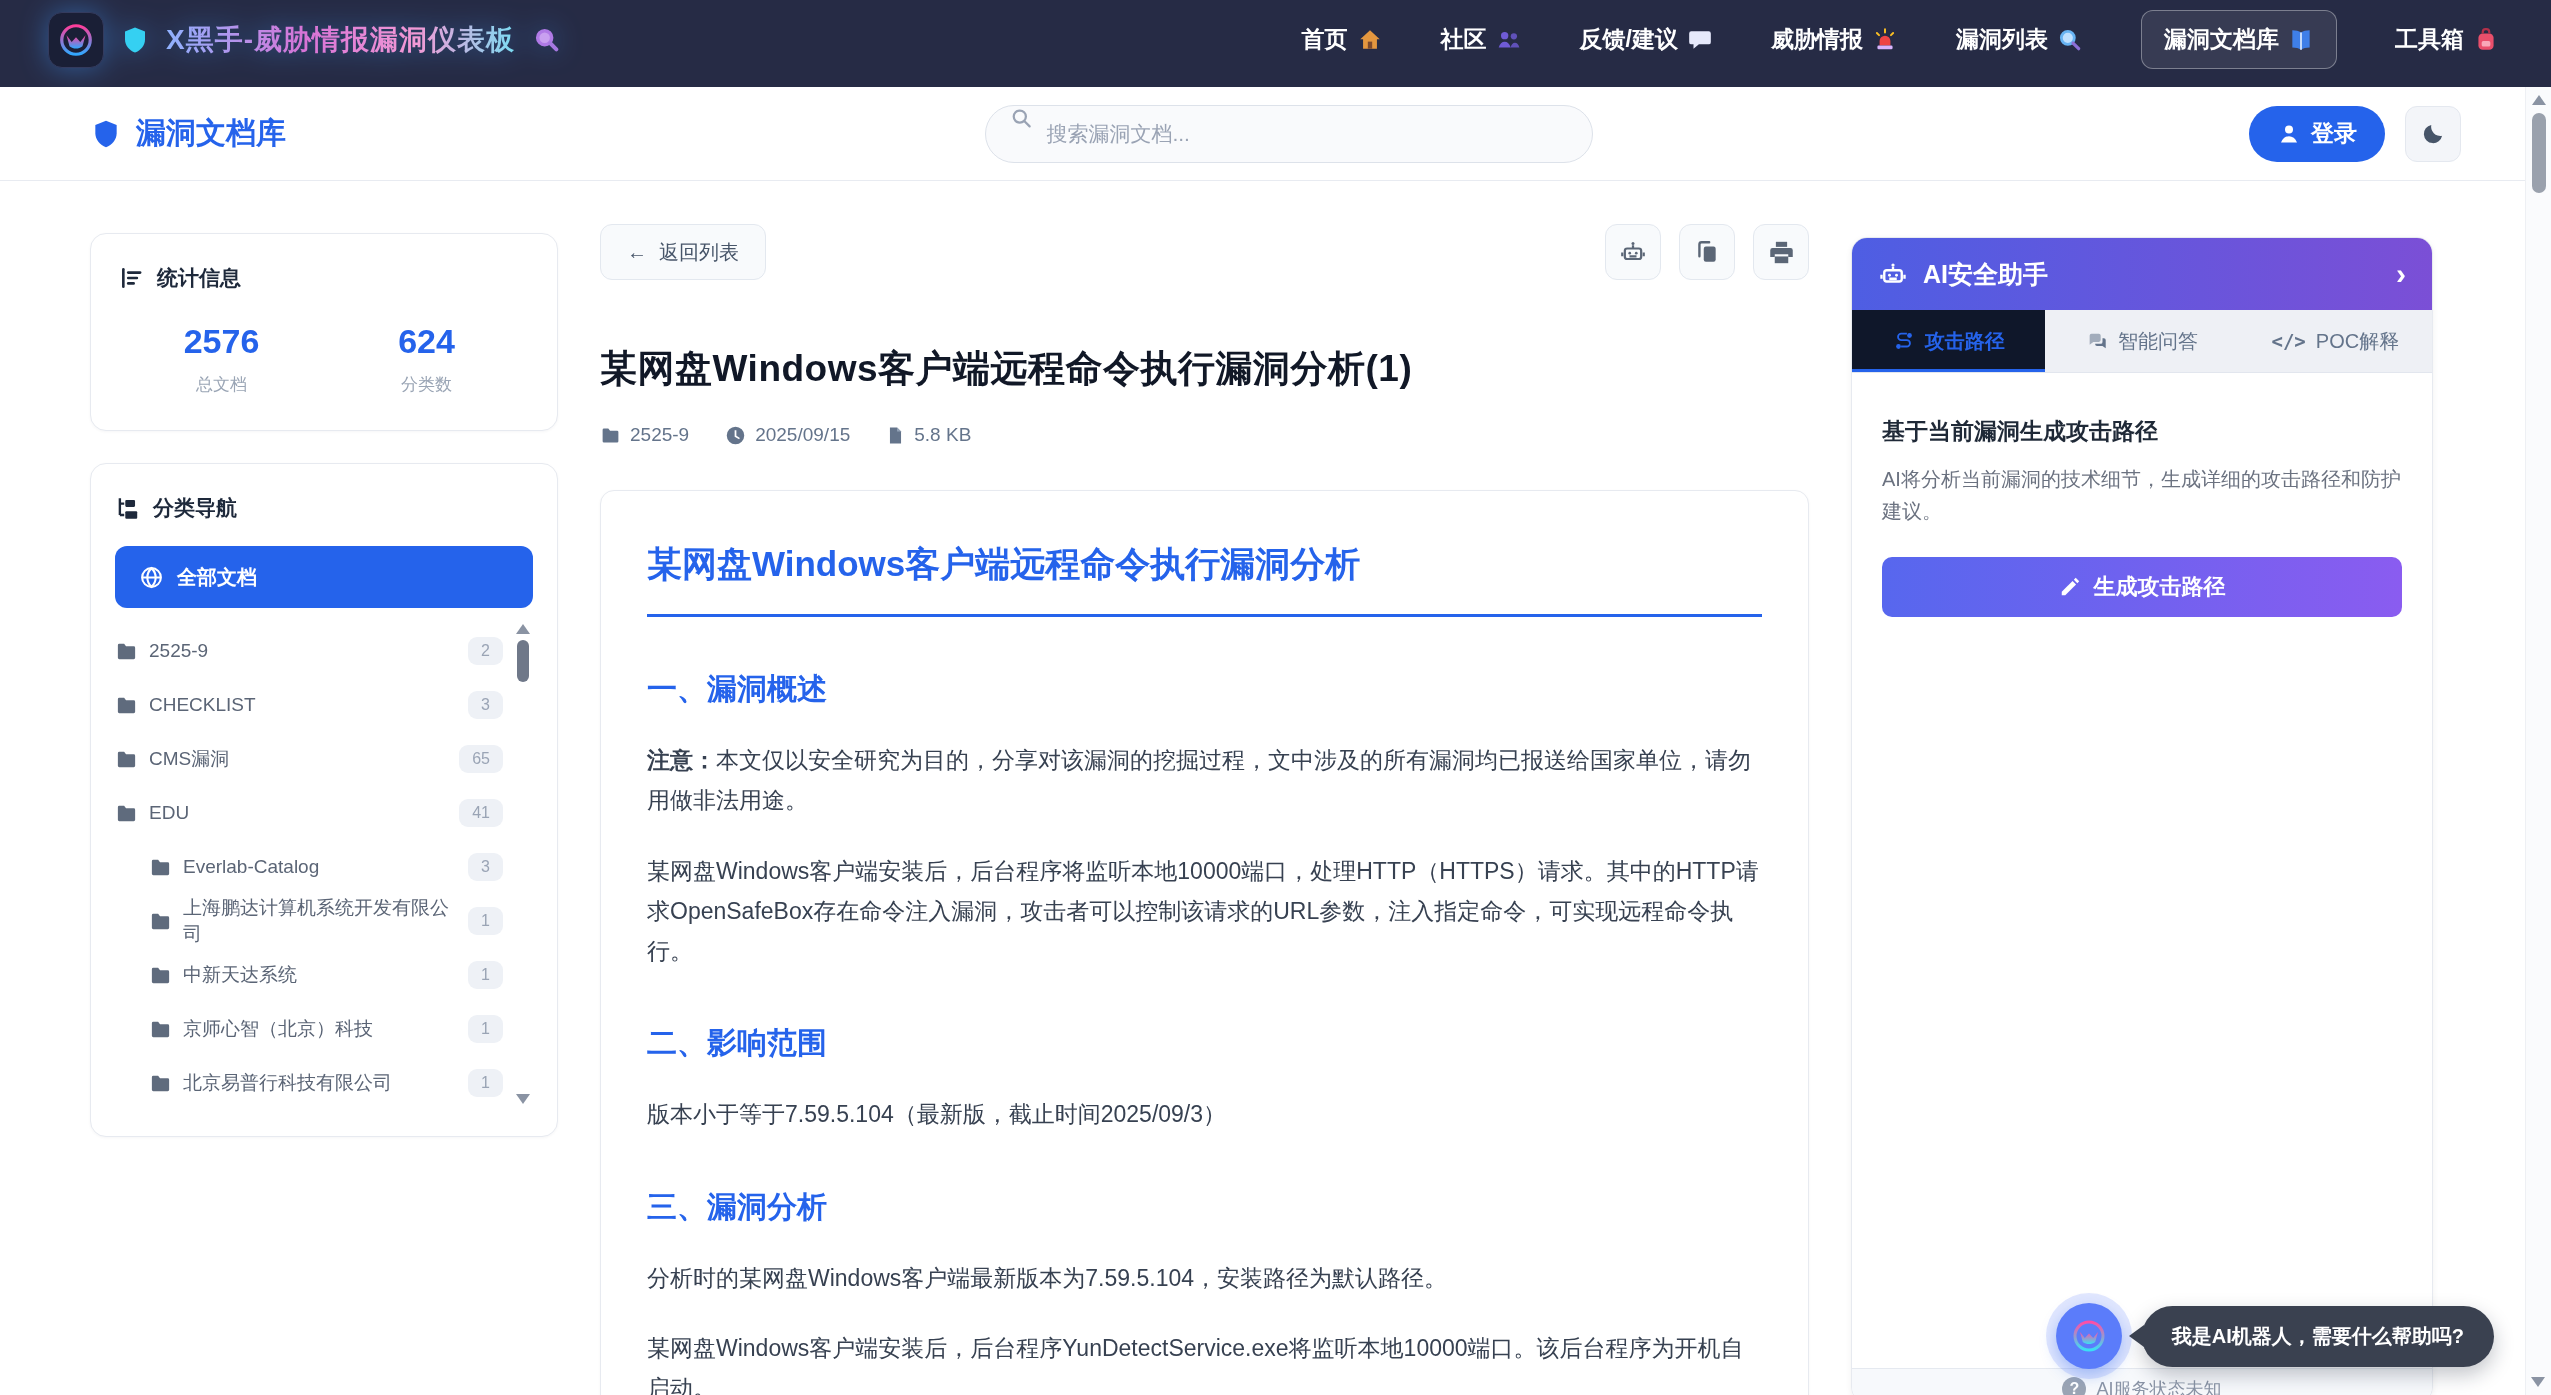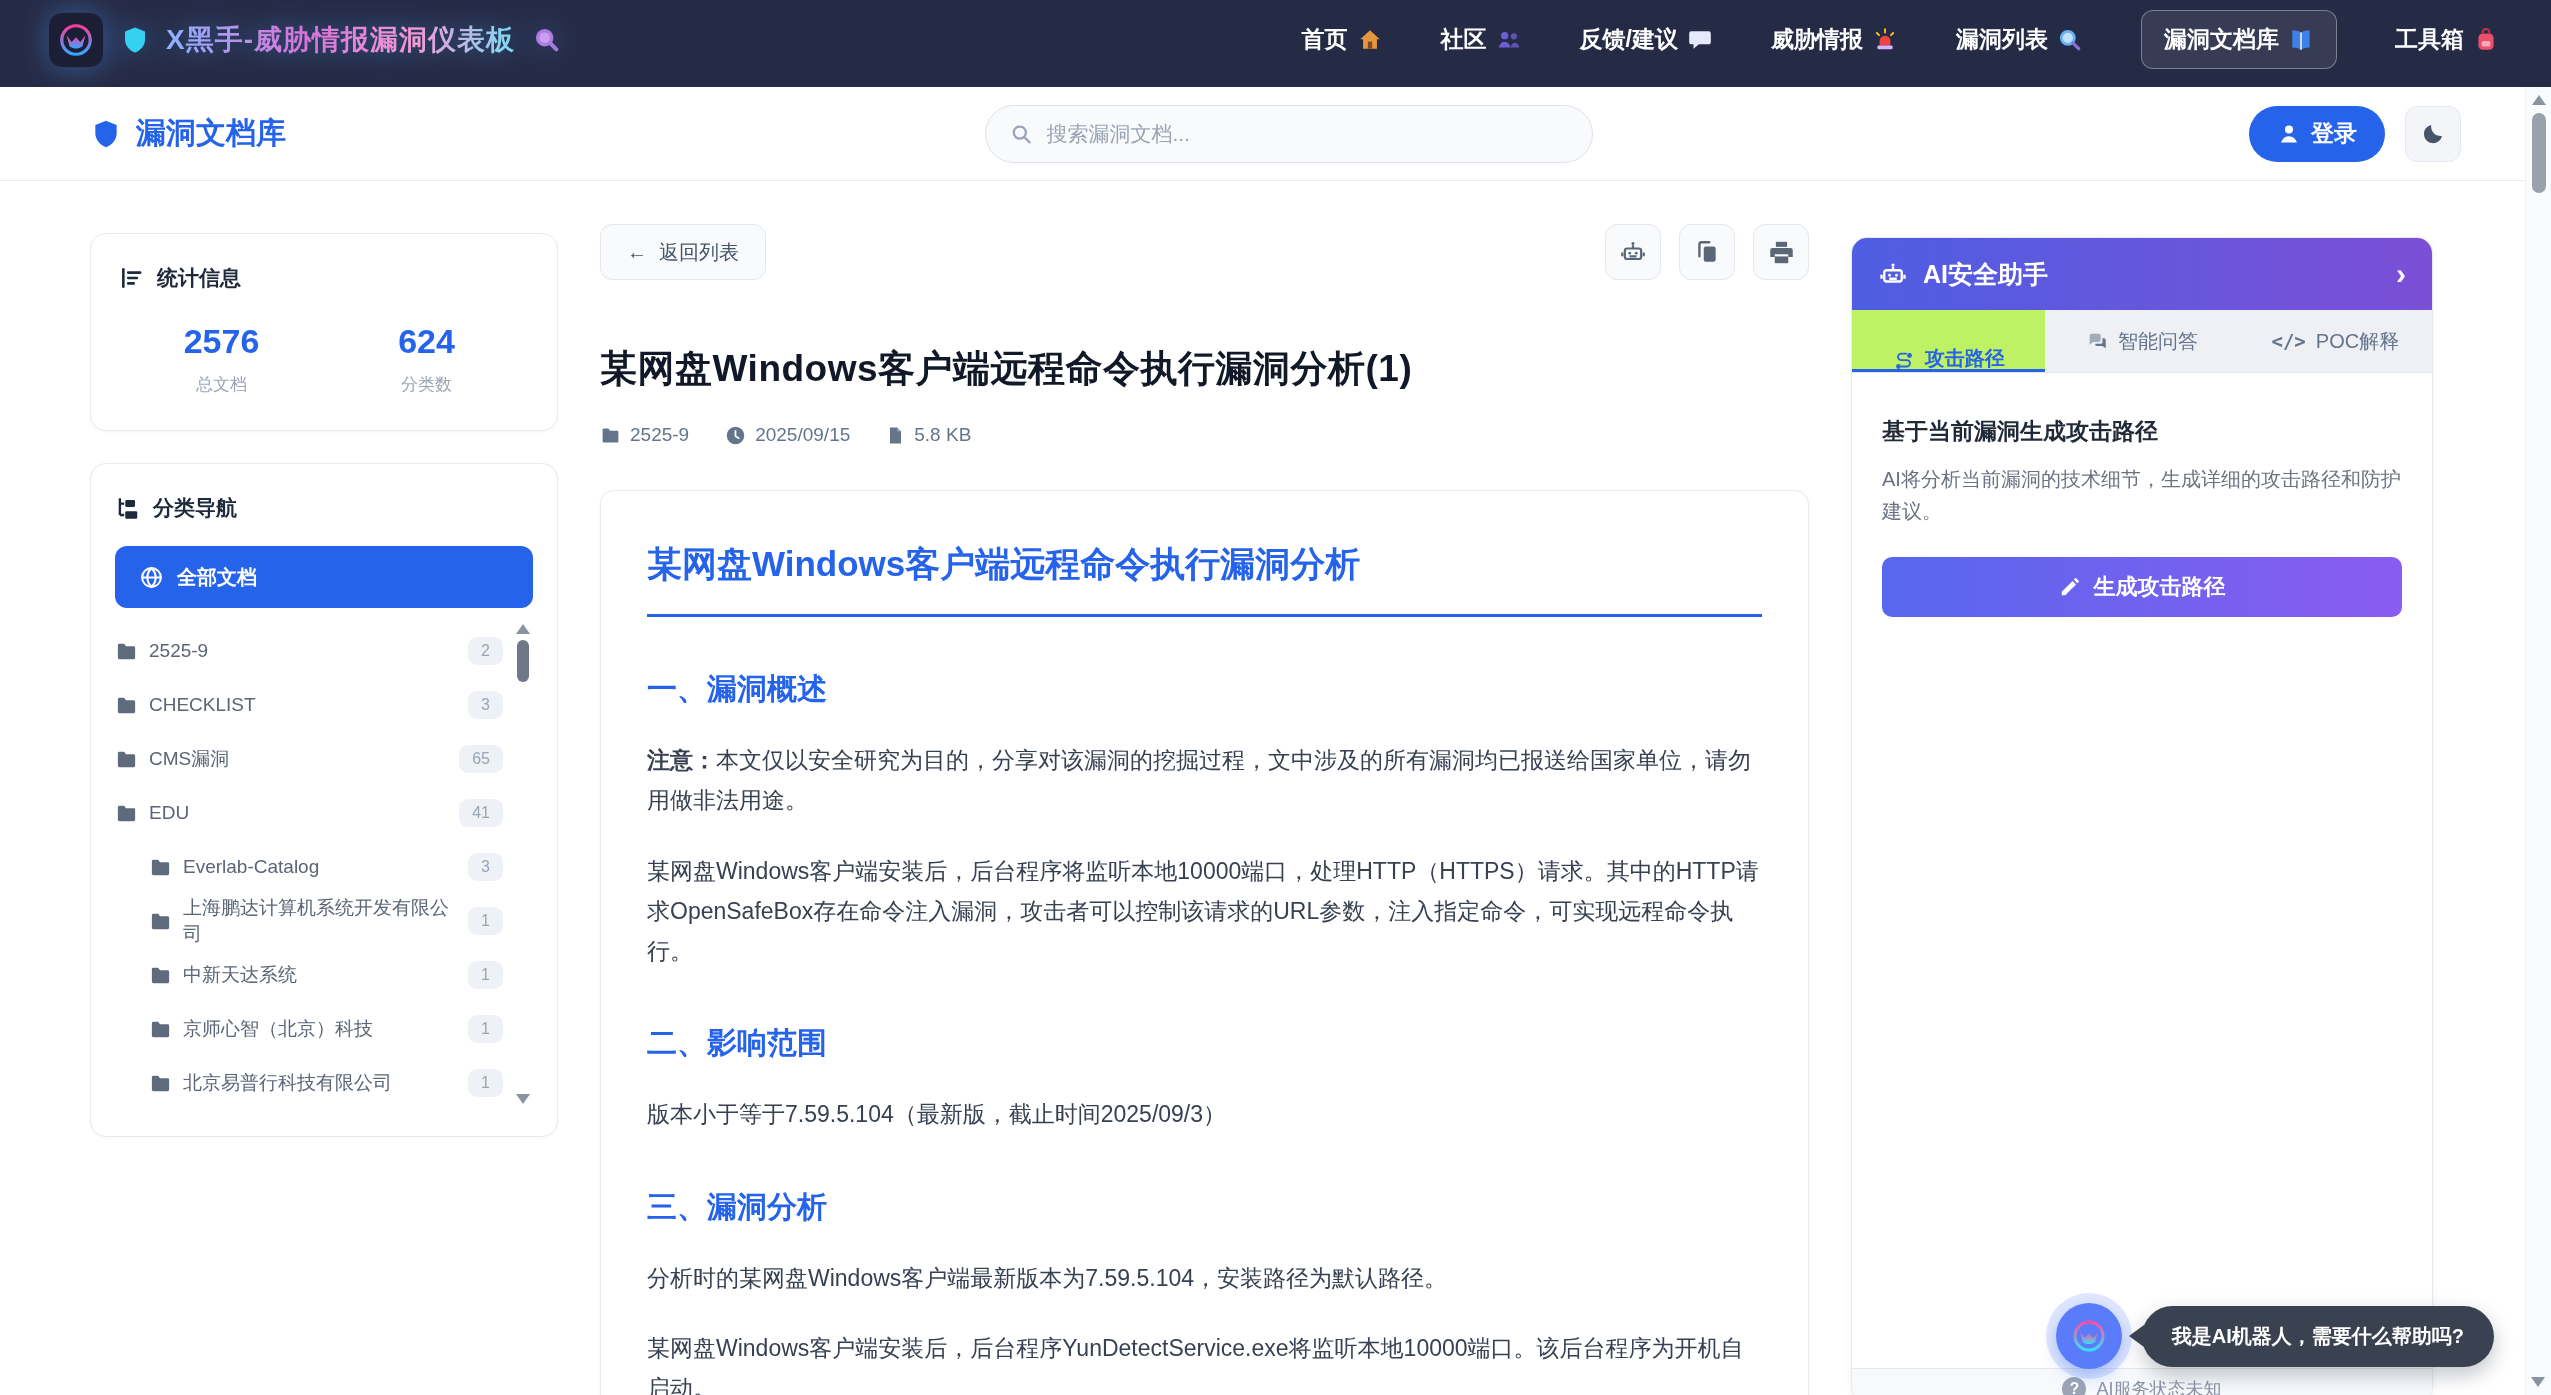--- a/index.html
+++ b/index.html
@@ -15,21 +15,21 @@
   .brand-text { font-size:28px; font-weight:bold; background:linear-gradient(90deg,#8fb2ff 0%,#d873d6 40%,#f29ad5 72%,#7bdcf2 100%); -webkit-background-clip:text; background-clip:text; color:transparent; letter-spacing:1px; }
   .brand-mag { margin-left:2px; }
   .nav-menu { margin-left:auto; display:flex; align-items:center; gap:58px; }
   .nav-item { display:flex; align-items:center; gap:9px; color:#ffffff; font-size:23px; font-weight:bold; cursor:pointer; white-space:nowrap; }
   .nav-item.active { background:rgba(255,255,255,.08); border:1px solid rgba(255,255,255,.35); border-radius:12px; padding:13px 22px; }
   .nav-ico { width:26px; height:26px; }
 
   
   .subheader { height:94px; background:#ffffff; border-bottom:1px solid #e8ebf1; display:flex; align-items:center; padding:0 90px; position:relative; }
   .sub-title { display:flex; align-items:center; gap:14px; color:#2563eb; font-size:30px; font-weight:bold; }
-  .searchbox { position:absolute; left:985px; width:608px; height:58px; border:1px solid #dde2ea; background:#f9fafc; border-radius:29px; display:flex; align-items:center; padding:0 24px; gap:14px; color:#9aa3b4; }
+  .searchbox { position:absolute; left:985px; width:608px; height:58px; border:1px solid #dde2ea; background:#f9fafc; border-radius:29px; display:flex; padding:0 24px; gap:14px; color:#9aa3b4; }
   .searchbox input { border:none; outline:none; background:transparent; font-size:21px; color:#334155; width:100%; font-family:inherit; }
   .searchbox input::placeholder { color:#9aa3b4; }
   .sub-actions { margin-left:auto; display:flex; align-items:center; gap:20px; }
   .login-btn { display:flex; align-items:center; gap:10px; background:#2563eb; color:#fff; font-size:23px; font-weight:bold; height:56px; padding:0 28px; border-radius:28px; border:none; cursor:pointer; font-family:inherit; }
   .theme-btn { width:56px; height:56px; border-radius:12px; background:#f3f5f9; border:1px solid #e4e8ef; color:#475569; display:flex; align-items:center; justify-content:center; cursor:pointer; }
 
   
   .page { display:flex; gap:42px; padding:43px 118px 0 90px; height:1214px; }
 
   
@@ -67,21 +67,21 @@
   .art-h2 { color:#2563eb; font-size:30px; font-weight:bold; margin-top:52px; }
   .article-card p { font-size:23px; line-height:1.75; color:#374151; margin-top:30px; }
 
   
   .ai-col { width:582px; flex:none; margin-top:13px; }
   .ai-card { height:1166px; border:1px solid #e7eaf0; border-radius:16px; background:#fff; display:flex; flex-direction:column; overflow:hidden; box-shadow:0 2px 6px rgba(15,23,42,.06); }
   .ai-header { height:72px; flex:none; background:linear-gradient(90deg,#4e5ee3,#7b4fd6); color:#fff; display:flex; align-items:center; gap:15px; padding:0 26px; font-size:25px; font-weight:bold; }
   .ai-chevron { margin-left:auto; font-size:30px; font-weight:bold; line-height:1; cursor:pointer; }
   .ai-tabs { display:flex; background:#eef0f5; border-bottom:1px solid #e2e6ee; flex:none; }
   .ai-tab { flex:1; height:62px; display:flex; align-items:center; justify-content:center; gap:10px; font-size:20px; color:#64748b; cursor:pointer; }
-  .ai-tab.active { background:#bef264; color:#2563eb; font-weight:bold; box-shadow:inset 0 -3px 0 #2563eb;align-items:flex-end; }
+  .ai-tab.active { background:#0f172a; color:#2563eb; font-weight:bold; box-shadow:inset 0 -3px 0 #2563eb; }
   .poc-ico { font-family:"DejaVu Sans Mono","Liberation Mono",monospace; font-size:19px; font-weight:bold; }
   .ai-body { padding:43px 30px; }
   .ai-body-title { font-size:23px; font-weight:bold; color:#1f2937; }
   .ai-body-desc { margin-top:16px; font-size:20px; color:#6b7280; line-height:1.6; }
   .gen-btn { margin-top:30px; width:100%; height:60px; border:none; border-radius:10px; background:linear-gradient(90deg,#5767ee,#8a5cf0); color:#fff; font-size:22px; font-weight:bold; display:flex; align-items:center; justify-content:center; gap:13px; cursor:pointer; font-family:inherit; }
   .ai-footer { margin-top:auto; border-top:1px solid #e5e9f0; background:#f7f9fc; height:34px; display:flex; align-items:flex-start; justify-content:center; gap:10px; color:#8a94a6; font-size:18px; padding-top:8px; }
   .q-ico { width:24px; height:24px; border-radius:50%; background:#9aa4b4; color:#fff; font-size:16px; font-weight:bold; display:flex; align-items:center; justify-content:center; flex:none; }
 
   
   .chat { position:absolute; right:57px; bottom:26px; display:flex; align-items:center; gap:20px; z-index:60;text-align:right; }

